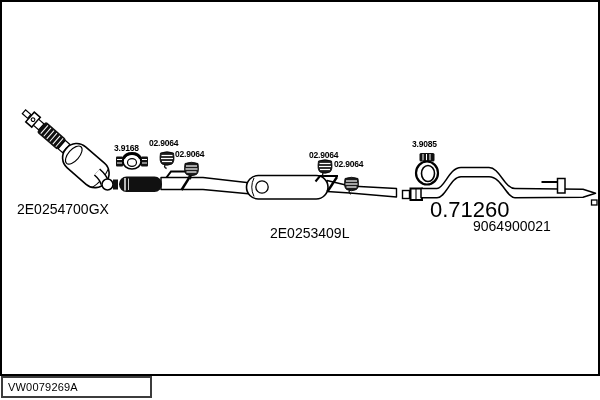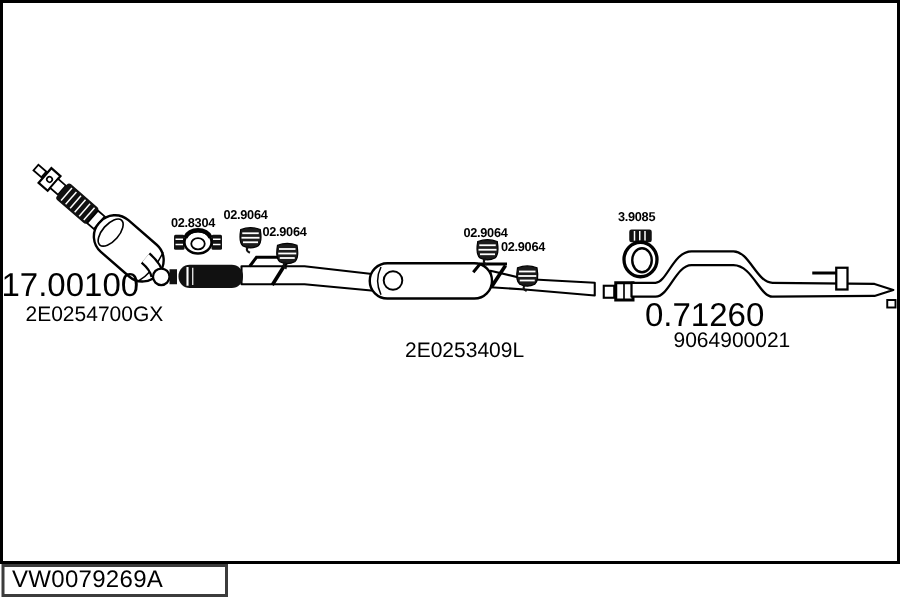--- a/index.html
+++ b/index.html
@@ -8,21 +8,21 @@
     font-family:"Liberation Sans",sans-serif;color:#000;
   }
   .frame{
     position:absolute;left:0;top:0;width:596px;height:372px;
     border:2px solid #000;background:#fff;
   }
   .doc-box{
     position:absolute;left:1px;top:376px;width:142px;height:18px;
     border:2px solid #3c3c3c;background:#fff;
     display:flex;align-items:center;padding-left:5px;
-    font-size:16px;letter-spacing:0.2px;
+    font-size:11px;letter-spacing:0.2px;
   }
   .lbl{position:absolute;white-space:nowrap;line-height:1;color:#000;}
   .num-lg{font-size:22px;font-weight:400;}
   .oem{font-size:14px;font-weight:400;}
   .num-sm{font-size:8.5px;font-weight:700;letter-spacing:-0.2px;}
   svg{position:absolute;left:0;top:0;}
   .ink{stroke:#000;fill:none;}
 </style>
 </head>
 <body>
@@ -130,29 +130,28 @@
       <rect x="-7.5" y="-19.5" width="15" height="8.5" rx="1.5" fill="#111"></rect>
       <line x1="-4" y1="-18.5" x2="-4" y2="-12" stroke="#fff" stroke-width="1"></line>
       <line x1="-0.5" y1="-18.5" x2="-0.5" y2="-12" stroke="#fff" stroke-width="1"></line>
       <line x1="3" y1="-18.5" x2="3" y2="-12" stroke="#fff" stroke-width="1"></line>
       <rect x="-4" y="-12" width="8" height="3.5" fill="#111"></rect>
       <ellipse cx="0" cy="0.5" rx="11" ry="11.5" fill="#fff" stroke="#000" stroke-width="2.2"></ellipse>
       <ellipse cx="1" cy="1" rx="6.5" ry="8" fill="none" stroke="#000" stroke-width="1.6"></ellipse>
     </g>
   </svg>
 
-  <div class="lbl num-lg" style="left:1px;top:179px">17.00100</div>
   <div class="lbl oem" style="left:17px;top:202px">2E0254700GX</div>
 
   <div class="lbl oem" style="left:270px;top:226px">2E0253409L</div>
 
   <div class="lbl num-lg" style="left:430px;top:199px">0.71260</div>
-  <div class="lbl oem" style="left:449px;top:219px">9064900021</div>
+  <div class="lbl oem" style="left:473px;top:219px">9064900021</div>
 
-  <div class="lbl num-sm" style="left:114px;top:144px">02.8304</div>
+  <div class="lbl num-sm" style="left:114px;top:144px">3.9168</div>
   <div class="lbl num-sm" style="left:149px;top:139px">02.9064</div>
   <div class="lbl num-sm" style="left:175px;top:150px">02.9064</div>
   <div class="lbl num-sm" style="left:309px;top:151px">02.9064</div>
   <div class="lbl num-sm" style="left:334px;top:160px">02.9064</div>
   <div class="lbl num-sm" style="left:412px;top:140px">3.9085</div>
 
   <div class="doc-box">
     <span>VW0079269A</span>
   </div>
 

